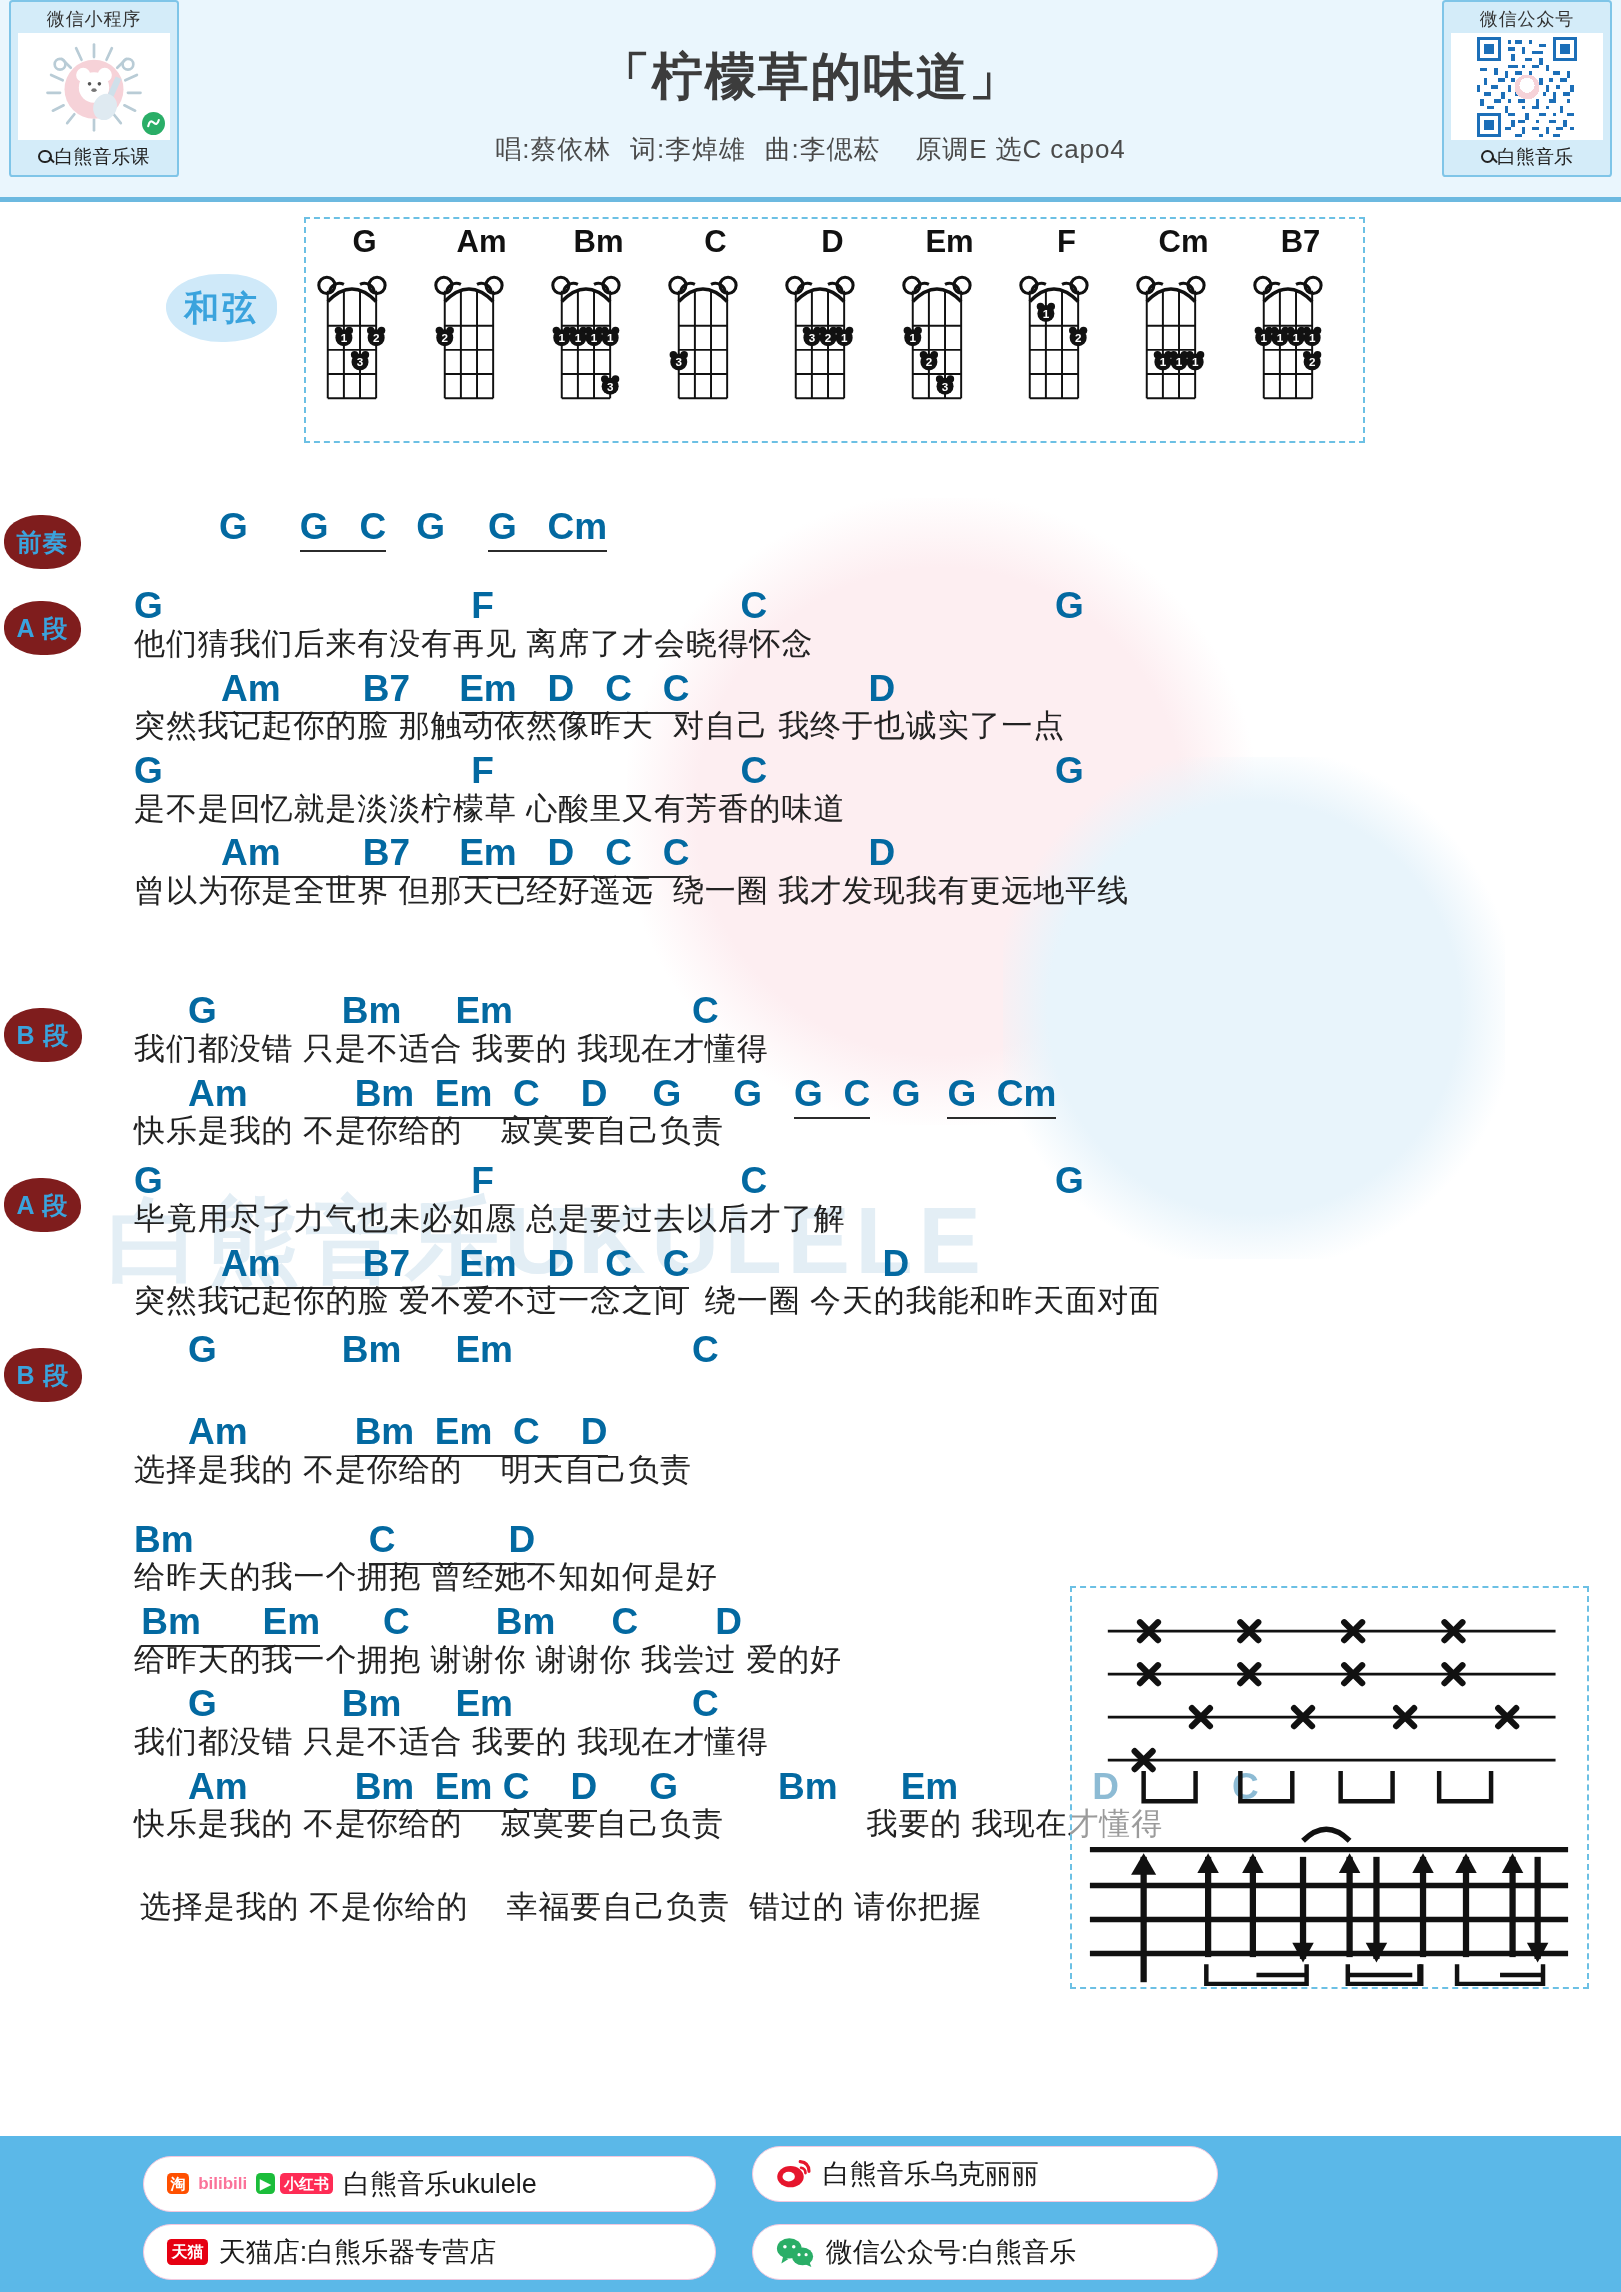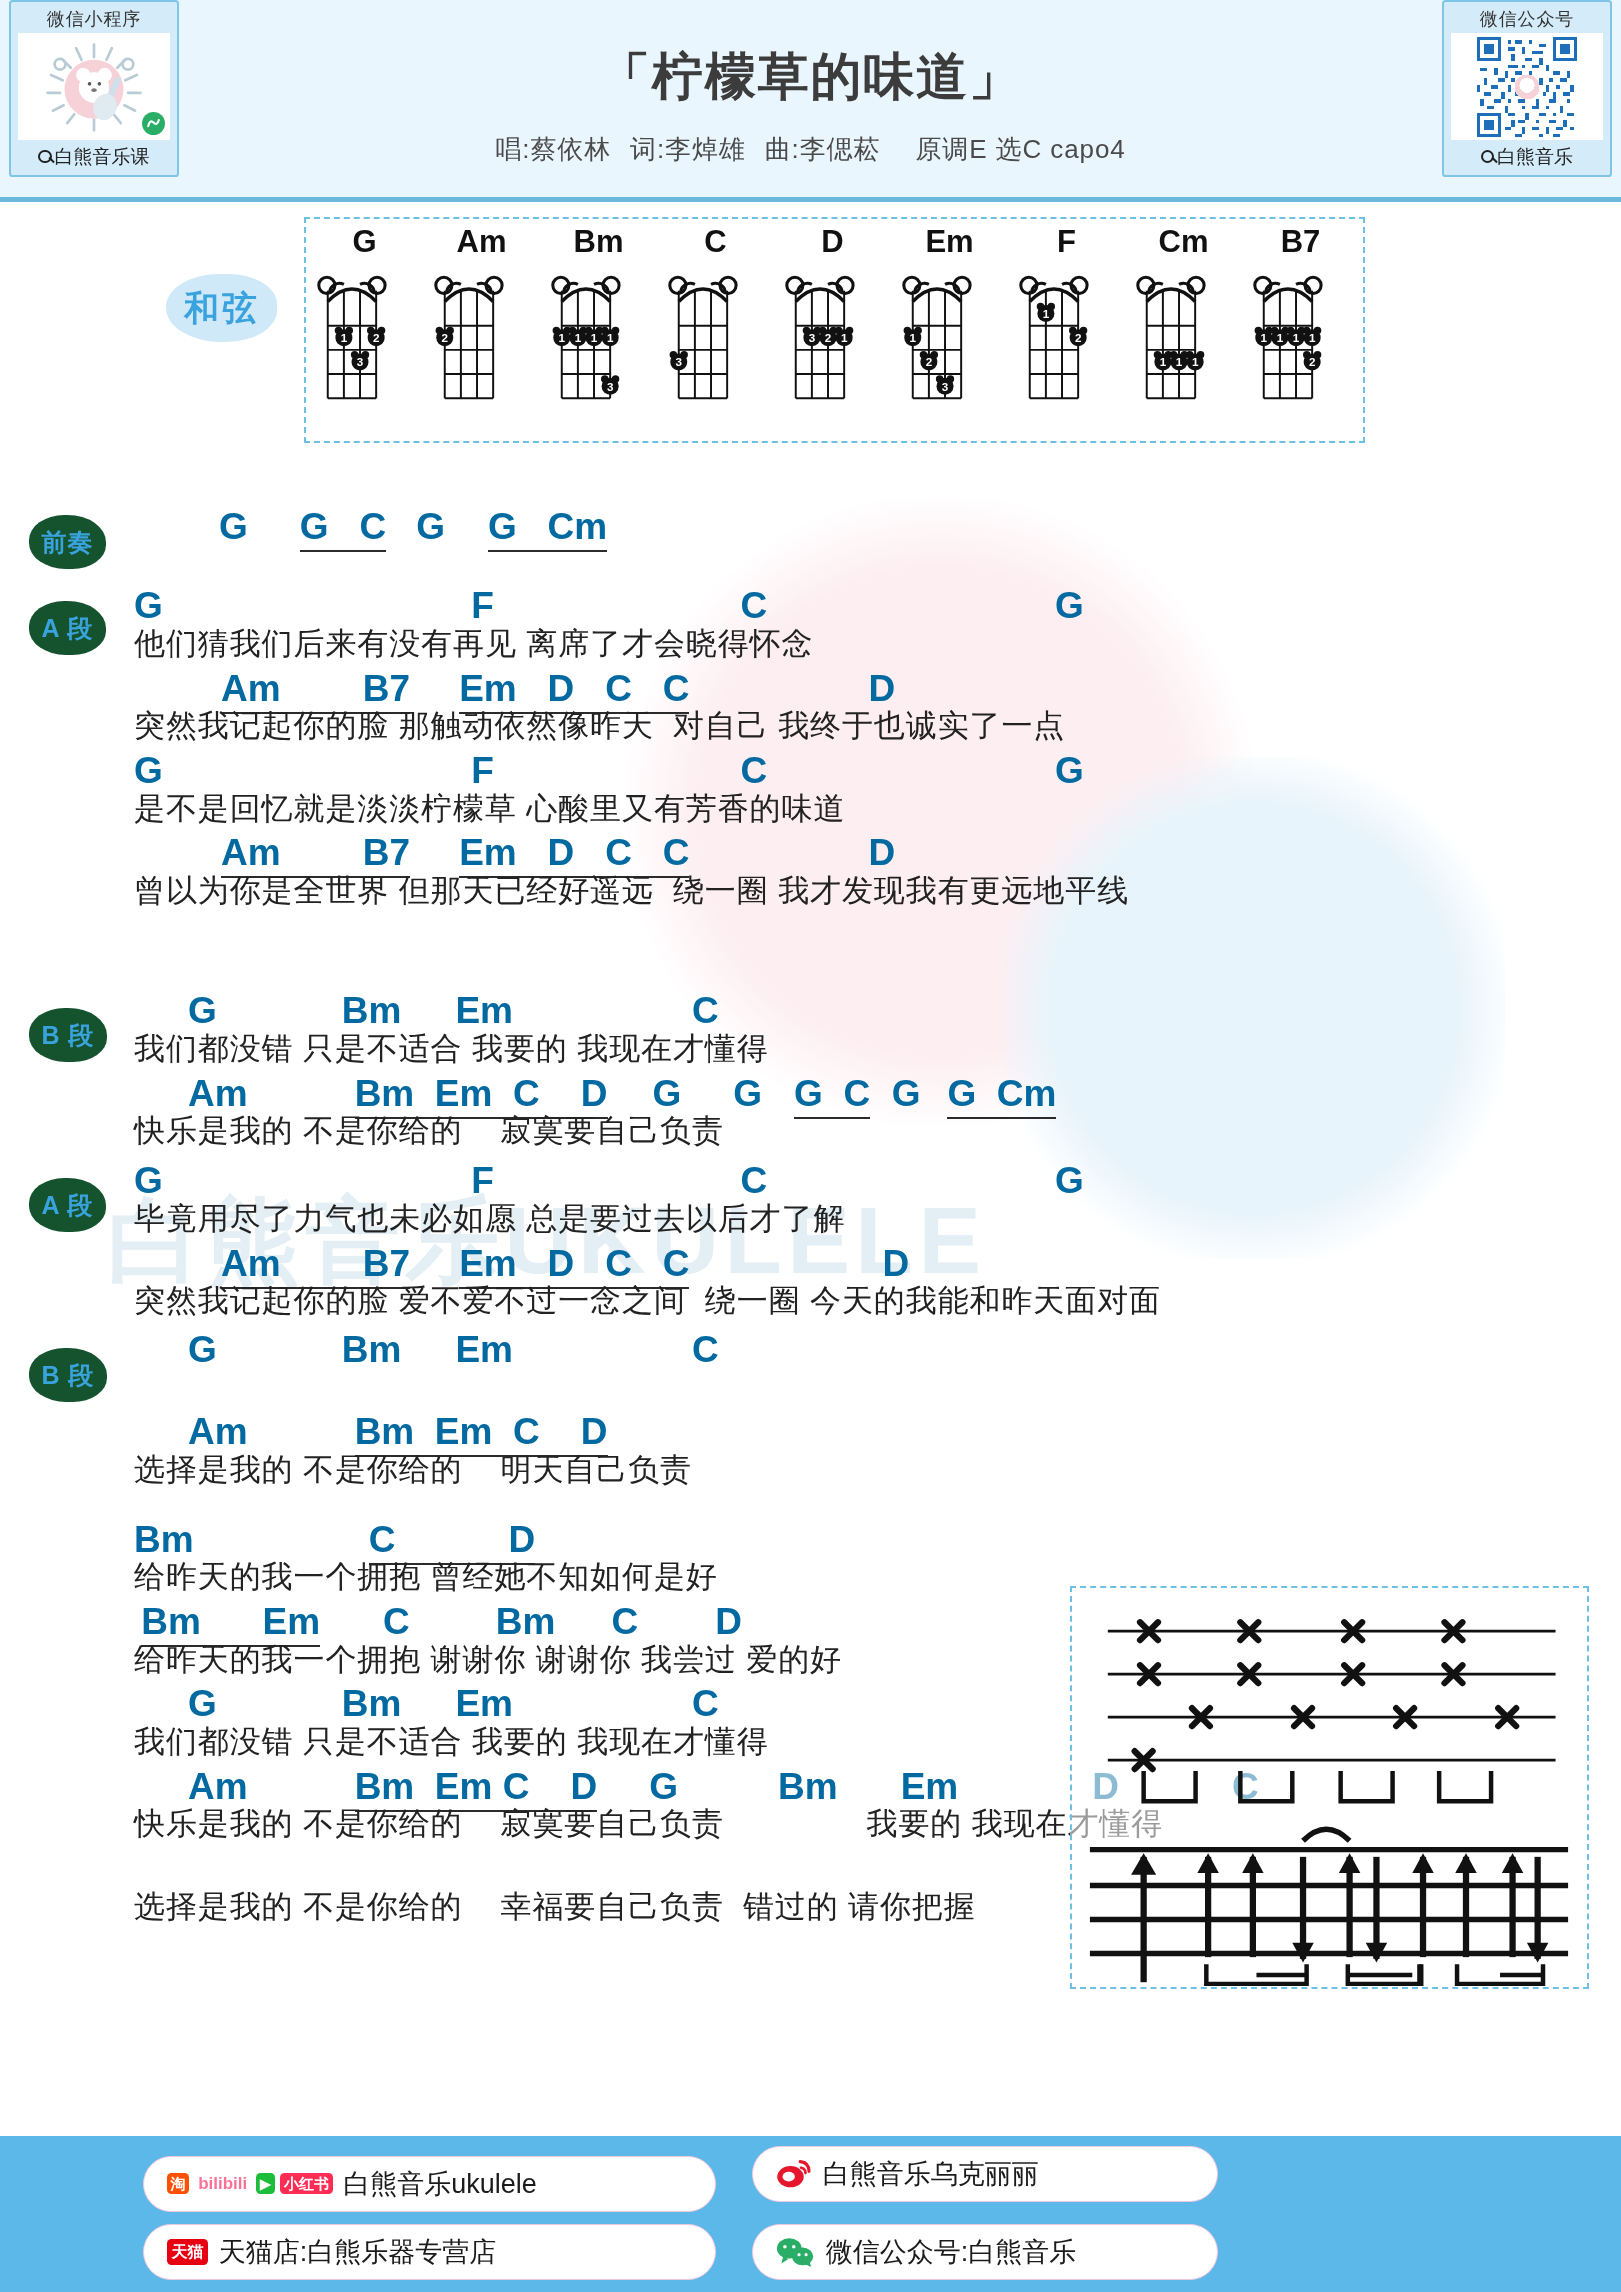--- a/index.html
+++ b/index.html
@@ -92,23 +92,23 @@
   .wm2 { left:1003px; top:555px; width:502px; height:502px;
          background:radial-gradient(circle at 50% 50%, #e8f4fb 0%, #e8f4fb 58%, rgba(232,244,251,0) 74%); }
   .wmtext {
     position:absolute; left:107px; top:976px; font-size:94px; font-weight:bold;
     color:#e3eef5; letter-spacing:5.4px; white-space:nowrap;
   }
 
   .content { position:relative; z-index:3; padding:54px 0 0 0; }
 
   .sectionTag {
-    position:absolute; left:29px;
+    position:absolute; left:4px;
     font-size:25px; color:#3aa3dd; font-weight:bold;
-    padding:10.7px 12.5px; background:#14532d;
+    padding:10.7px 12.5px; background:#7f1d1d;
     border-radius:46% 50% 44% 48%; letter-spacing:0.9px;
   }
 
   .line { position:absolute; white-space:pre; }
   .chordline {
     font-size:37px; font-weight:600; color:#0369a1;
     font-family:"Liberation Sans",sans-serif; letter-spacing:0px;
   }
   .lyricline {
     font-size:31px; color:#222; letter-spacing:0.9px;
@@ -642,21 +642,21 @@
         <div class="line chordline" style="top: 1209px; left: 134px;"><span style="margin-left:54px">Am</span><span style="margin-left:107px" class="u">Bm&nbsp;&nbsp;Em&nbsp;&nbsp;C&nbsp;&nbsp;&nbsp;&nbsp;D</span></div>
         <div class="line lyricline" style="top: 1247px; left: 134px;">选择是我的 不是你给的    明天自己负责</div>
         <div class="line chordline" style="top: 1317px; left: 134px;"><span>Bm</span><span style="margin-left:175px" class="u">C&nbsp;&nbsp;&nbsp;&nbsp;&nbsp;&nbsp;&nbsp;&nbsp;&nbsp;&nbsp;&nbsp;D</span></div>
         <div class="line lyricline" style="top: 1354px; left: 134px;">给昨天的我一个拥抱 曾经她不知如何是好</div>
         <div class="line chordline" style="top: 1399px; left: 134px;"><span class="u" style="margin-left:7.2px">Bm&nbsp;&nbsp;&nbsp;&nbsp;&nbsp;&nbsp;Em</span><span style="margin-left:63px">C</span><span style="margin-left:86px">Bm</span><span style="margin-left:56px">C</span><span style="margin-left:77px">D</span></div>
         <div class="line lyricline" style="top: 1437px; left: 134px;">给昨天的我一个拥抱 谢谢你 谢谢你 我尝过 爱的好</div>
         <div class="line chordline" style="top: 1481px; left: 134px;"><span style="margin-left:54px">G</span><span style="margin-left:125px">Bm</span><span style="margin-left:54px">Em</span><span style="margin-left:179px">C</span></div>
         <div class="line lyricline" style="top: 1519px; left: 134px;">我们都没错 只是不适合 我要的 我现在才懂得</div>
         <div class="line chordline" style="top: 1564px; left: 134px;"><span style="margin-left:54px">Am</span><span style="margin-left:107px" class="u">Bm&nbsp;&nbsp;Em&nbsp;C&nbsp;&nbsp;&nbsp;&nbsp;D</span><span style="margin-left:52px">G</span><span style="margin-left:100px">Bm</span><span style="margin-left:63px">Em</span><span style="margin-left:134px">D</span><span style="margin-left:113px">C</span></div>
         <div class="line lyricline" style="top: 1601px; left: 134px;">快乐是我的 不是你给的    寂寞要自己负责               我要的 我现在才懂得</div>
-        <div class="line lyricline" style="top: 1684px; left: 134px;">选择是我的 不是你给的    幸福要自己负责  错过的 请你把握</div>
+        <div class="line lyricline" style="top: 1684px; left: 140px;">选择是我的 不是你给的    幸福要自己负责  错过的 请你把握</div>
       </div>
 
     <div class="strumpanel">
       <svg width="514" height="398" viewBox="0 0 574 444">
 
         <g stroke="#111" stroke-width="3">
           <line x1="40" y1="48" x2="540" y2="48"></line>
           <line x1="40" y1="96" x2="540" y2="96"></line>
           <line x1="40" y1="144" x2="540" y2="144"></line>
           <line x1="40" y1="192" x2="540" y2="192"></line>

